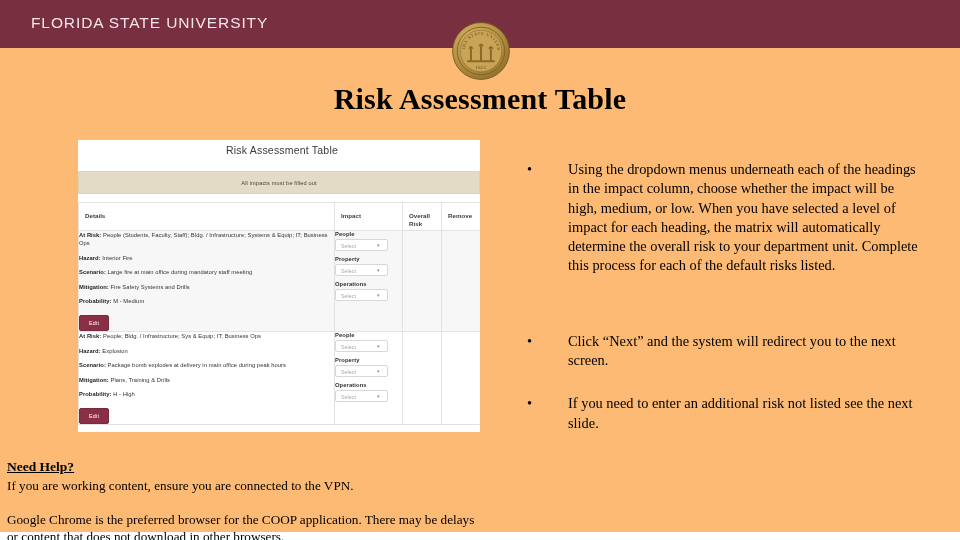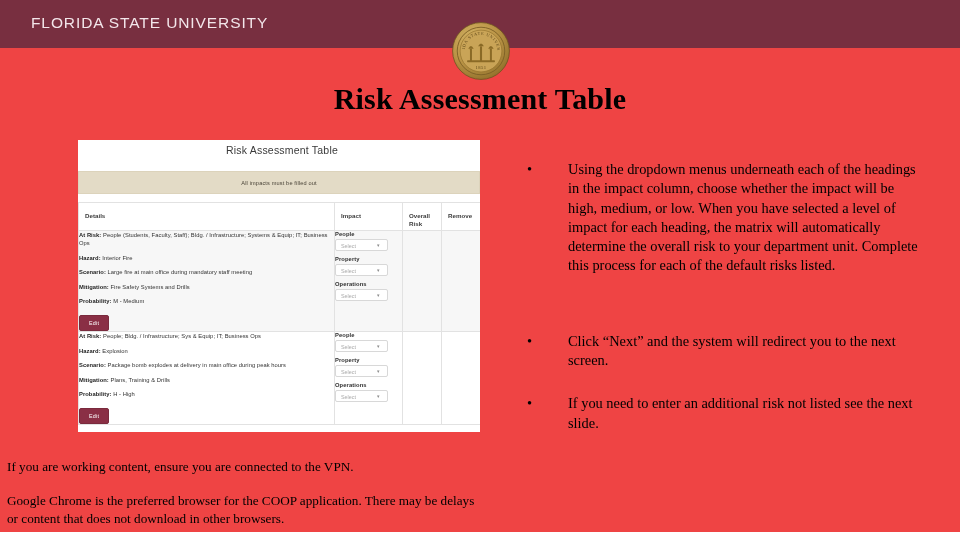--- a/index.html
+++ b/index.html
@@ -9,21 +9,21 @@
     height: 540px;
     overflow: hidden;
     background: #ffffff;
     font-family: "Liberation Serif", "DejaVu Serif", serif;
   }
 
   .slide {
     position: relative;
     width: 960px;
     height: 532px;
-    background: #ef4444;
+    background: #fdba74;
   }
 
   
   .header-bar {
     position: absolute;
     left: 0; top: 0;
     width: 960px;
     height: 48px;
     background: #782F40;
   }
@@ -418,17 +418,18 @@
       <span class="dot">•</span>
       <span>Click “Next” and the system will redirect you to the next screen.</span>
     </div>
     <div class="bullet b3">
       <span class="dot">•</span>
       <span>If you need to enter an additional risk not listed see the next slide.</span>
     </div>
   </div>
 
   <div class="help">
+    <div class="help-title">Need Help?</div>
     <div class="help-line">If you are working content, ensure you are connected to the VPN.</div>
     <div class="help-para">Google Chrome is the preferred browser for the COOP application. There may be delays or content that does not download in other browsers.</div>
   </div>
 
 </div>
 
 </body></html>

